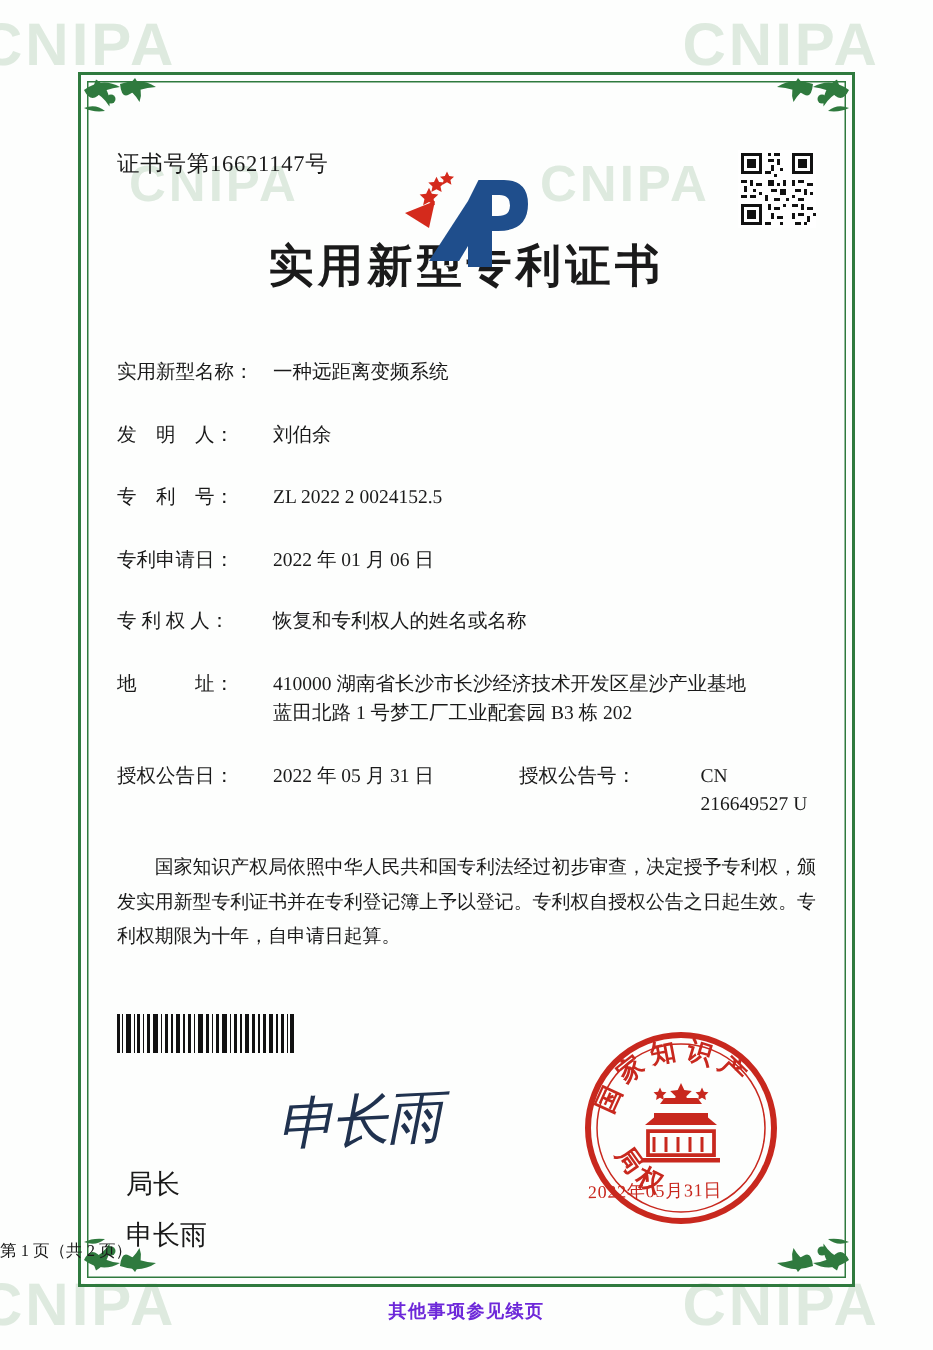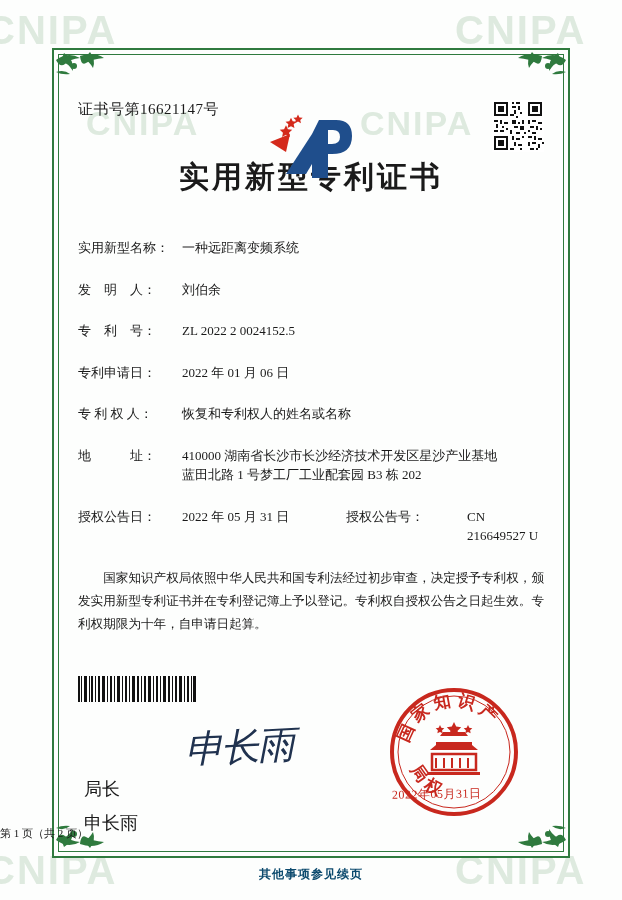--- a/index.html
+++ b/index.html
@@ -198,21 +198,21 @@
     top: 826px;
     text-align: left;
     font-size: 11px;
   }
   #footer-note {
     position: absolute;
     left: 0; right: 0;
     top: 866px;
     text-align: center;
     font-size: 12px;
-    color: #0c4a6e;
+    color: #6d28d9;
     font-weight: 700;
     letter-spacing: 1px;
   }
 </style>
 </head>
 <body>
 
 <div id="page">
 
   <div class="wm big" style="left:-14px; top:8px;">CNIPA</div>

